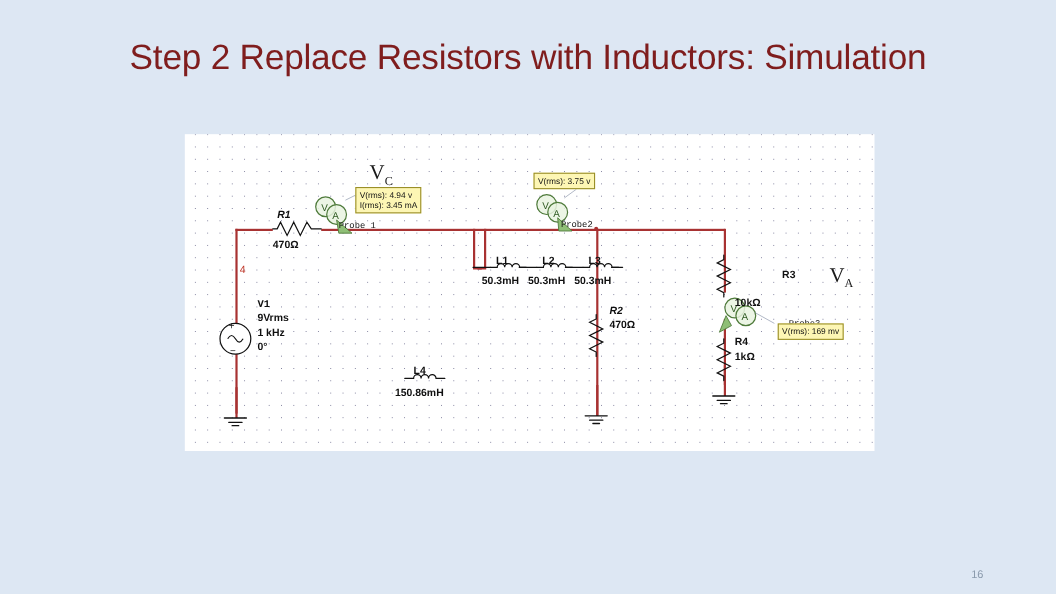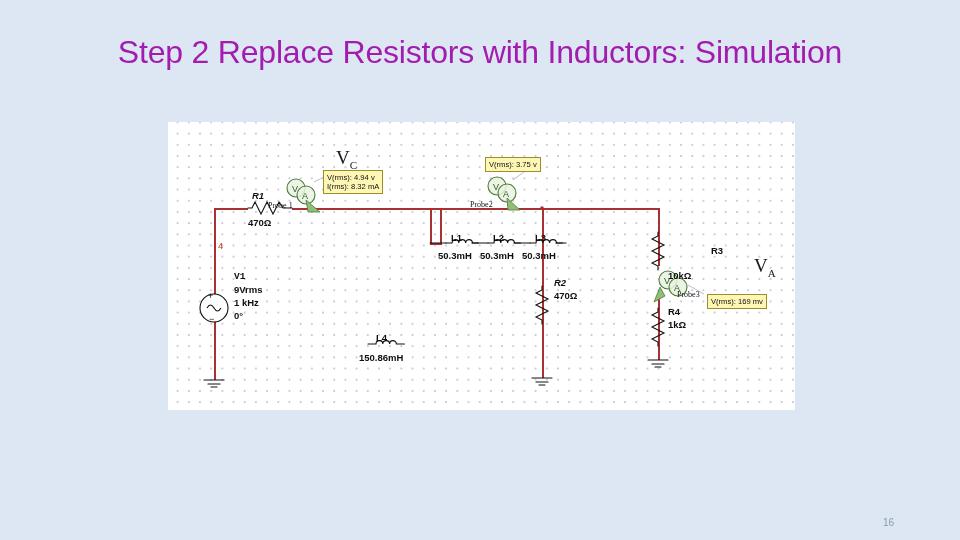--- a/index.html
+++ b/index.html
@@ -14,21 +14,21 @@
     position:absolute;inset:0;
     background:#dde7f3;
   }
   .title{
     position:absolute;
     left:0;right:0;top:34px;
     text-align:center;
     font-family:"Liberation Sans",sans-serif;
     font-size:32px;
     font-weight:400;
-    color:#a21caf;
+    color:#7f1d1d;
     letter-spacing:-0.2px;
     white-space:nowrap;
   }
   
   .canvas{
     position:absolute;
     left:168px;top:122px;
     width:627px;height:288px;
     background:#ffffff;
     background-image:
@@ -72,22 +72,23 @@
     line-height:9.6px;
     padding:1.5px 3px;
     font-family:"Liberation Sans",sans-serif;
     white-space:nowrap;
     box-shadow:0 0 0 0 rgba(0,0,0,0);
   }
   .probe-lbl{
     position:absolute;
     font-size:8px;
     color:#111;
-    font-family:Liberation Serif, serif;
-    white-space:nowrap;
+    font-family:Liberation Mono, monospace;
+    white-space:nowrap;
+    padding-left:40px;
   }
   .pagenum{
     position:absolute;
     right:66px;bottom:12px;
     font-size:10px;
     color:#8a9aac;
     font-family:"Liberation Sans",sans-serif;
   }
   svg{position:absolute;left:0;top:0;overflow:visible;}
 </style>
@@ -195,21 +196,21 @@
       </g>
 
       <g fill="#a83232">
         <circle cx="374" cy="86" r="1.8"></circle>
       </g>
     </svg>
 
     <div class="nodenum" style="left:50px;top:118px;">4</div>
 
     <div class="bigv" style="left:120px;top:25px;">V<sub>C</sub></div>
-    <div class="bigv" style="left:538px;top:133px;">V<sub>A</sub></div>
+    <div class="bigv" style="left:538px;top:118px;">V<sub>A</sub></div>
 
     <div class="lbl s10" style="left:66px;top:149px;font-family:Liberation Mono, monospace;">V1</div>
     <div class="lbl s10" style="left:66px;top:162px;">9Vrms</div>
     <div class="lbl s10" style="left:66px;top:175px;">1 kHz</div>
     <div class="lbl s10" style="left:66px;top:188px;">0°</div>
 
     <div class="lbl s10" style="left:84px;top:68px;font-style:italic;">R1</div>
     <div class="lbl s10" style="left:80px;top:95px;">470Ω</div>
 
     <div class="lbl s10" style="left:386px;top:155px;font-style:italic;">R2</div>
@@ -232,21 +233,21 @@
 
     <div class="lbl s10" style="left:208px;top:210px;">L4</div>
     <div class="lbl s10" style="left:191px;top:230px;">150.86mH</div>
 
     <div class="probe-lbl" style="left:100px;top:79px;">Probe 1</div>
     <div class="probe-lbl" style="left:302px;top:78px;">Probe2</div>
     <div class="probe-lbl" style="left:509px;top:168px;">Probe3</div>
 
     <div class="tip" style="left:155px;top:48px;">
       <div>V(rms): 4.94 v</div>
-      <div>I(rms): 8.32 mA</div>
+      <div>I(rms): 3.45 mA</div>
     </div>
 
     <div class="tip" style="left:317px;top:35px;">
       <div>V(rms): 3.75 v</div>
     </div>
 
     <div class="tip" style="left:539px;top:172px;">
       <div>V(rms): 169 mv</div>
     </div>
 

